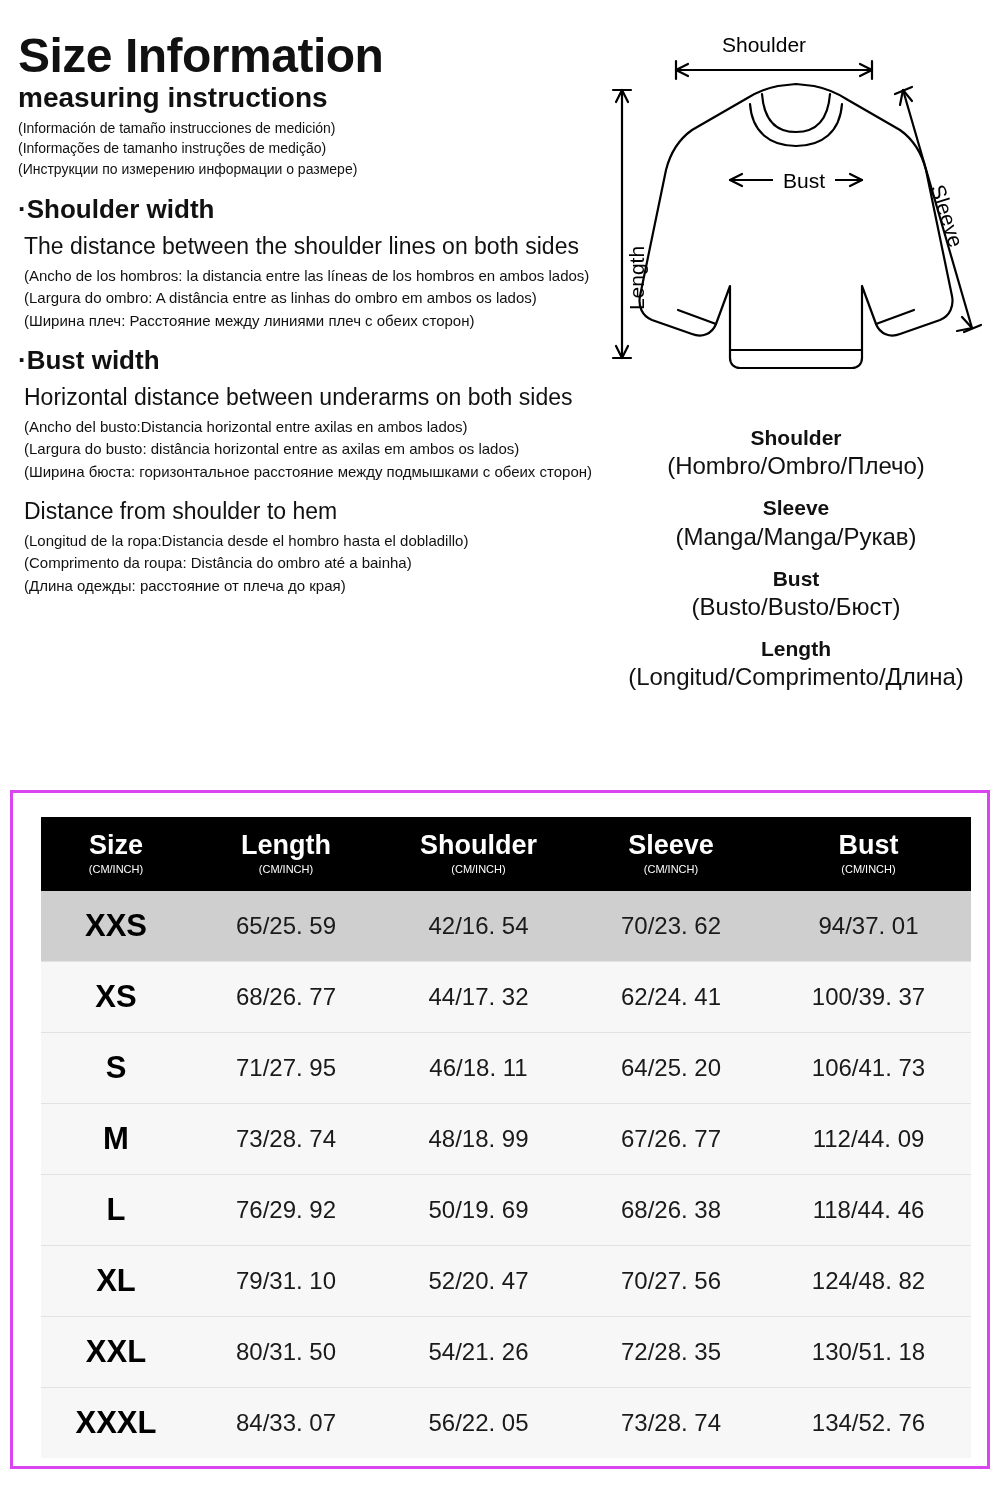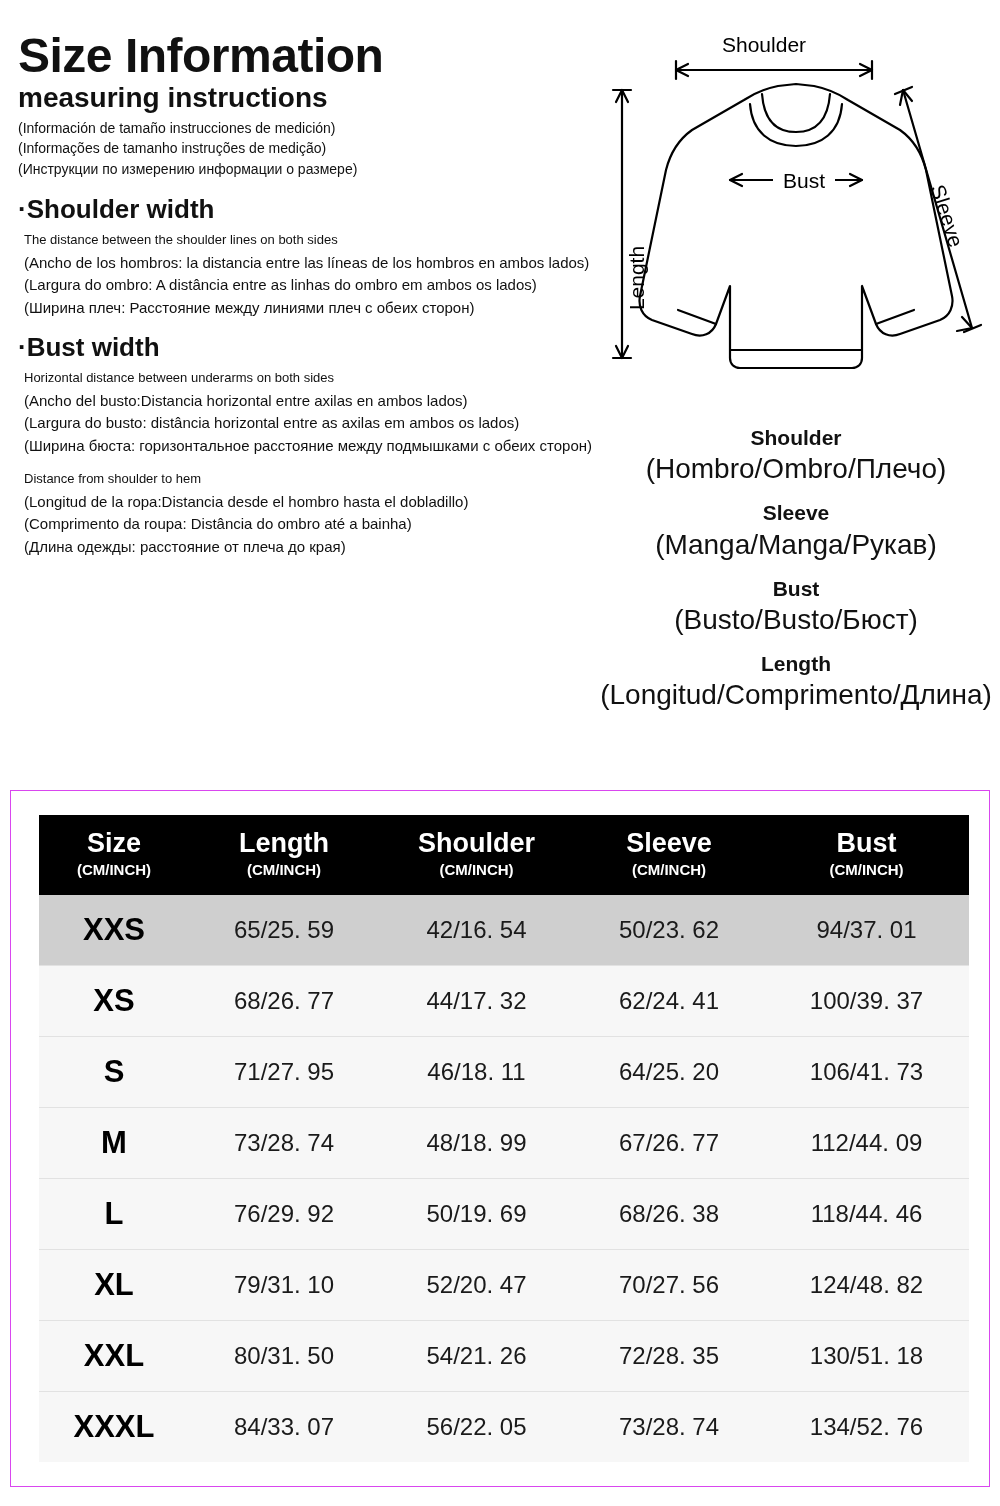--- a/index.html
+++ b/index.html
@@ -54,21 +54,21 @@
     font-size: 26px;
     font-weight: bold;
     line-height: 1.1;
     margin: 0 0 2px 0;
   }
   .section-head .bullet {
     font-size: 26px;
     font-weight: bold;
   }
   .section-en {
-    font-size: 13px;
+    font-size: 23px;
     line-height: 1.3;
     margin: 8px 0 4px 6px;
   }
   .section-tr {
     font-size: 15px;
     line-height: 1.3;
     margin: 0 0 3px 6px;
   }
 
   
@@ -88,33 +88,33 @@
     width: 392px;
     text-align: center;
   }
   .legend-block { margin-bottom: 14px; }
   .legend-title {
     font-size: 21px;
     font-weight: bold;
     line-height: 1.25;
   }
   .legend-sub {
-    font-size: 28px;
+    font-size: 24px;
     line-height: 1.25;
   }
 
   
   .table-wrap {
     position: absolute;
     left: 10px;
     top: 790px;
     width: 980px;
-    border: 1px solid #d946ef;
+    border: 3px solid #d946ef;
     box-sizing: border-box;
-    padding: 24px 28px 24px 28px;
+    padding: 24px 28px 8px 28px;
     background: #fff;
   }
   table {
     border-collapse: collapse;
     width: 930px;
     table-layout: fixed;
   }
   thead th {
     background: #000000;
     color: #ffffff;
@@ -122,22 +122,22 @@
     text-align: center;
     vertical-align: middle;
   }
   .th-main {
     font-size: 27px;
     font-weight: bold;
     line-height: 1.1;
     display: block;
   }
   .th-sub {
-    font-size: 15px;
-    font-weight: bold;
+    font-size: 11px;
+    font-weight: normal;
     line-height: 1.5;
     display: block;
   }
   tbody td {
     text-align: center;
     font-size: 24px;
     padding: 17px 0;
     border-bottom: 1px solid #e2e2e2;
     color: #1a1a1a;
   }
@@ -318,21 +318,21 @@
           <span class="th-main">Bust</span>
           <span class="th-sub">(CM/INCH)</span>
         </th>
       </tr>
     </thead>
     <tbody>
       <tr class="alt">
         <td class="size-cell">XXS</td>
         <td>65/25. 59</td>
         <td>42/16. 54</td>
-        <td>50/23. 62</td>
+        <td>70/23. 62</td>
         <td>94/37. 01</td>
       </tr>
       <tr class="plain">
         <td class="size-cell">XS</td>
         <td>68/26. 77</td>
         <td>44/17. 32</td>
         <td>62/24. 41</td>
         <td>100/39. 37</td>
       </tr>
       <tr class="plain">

